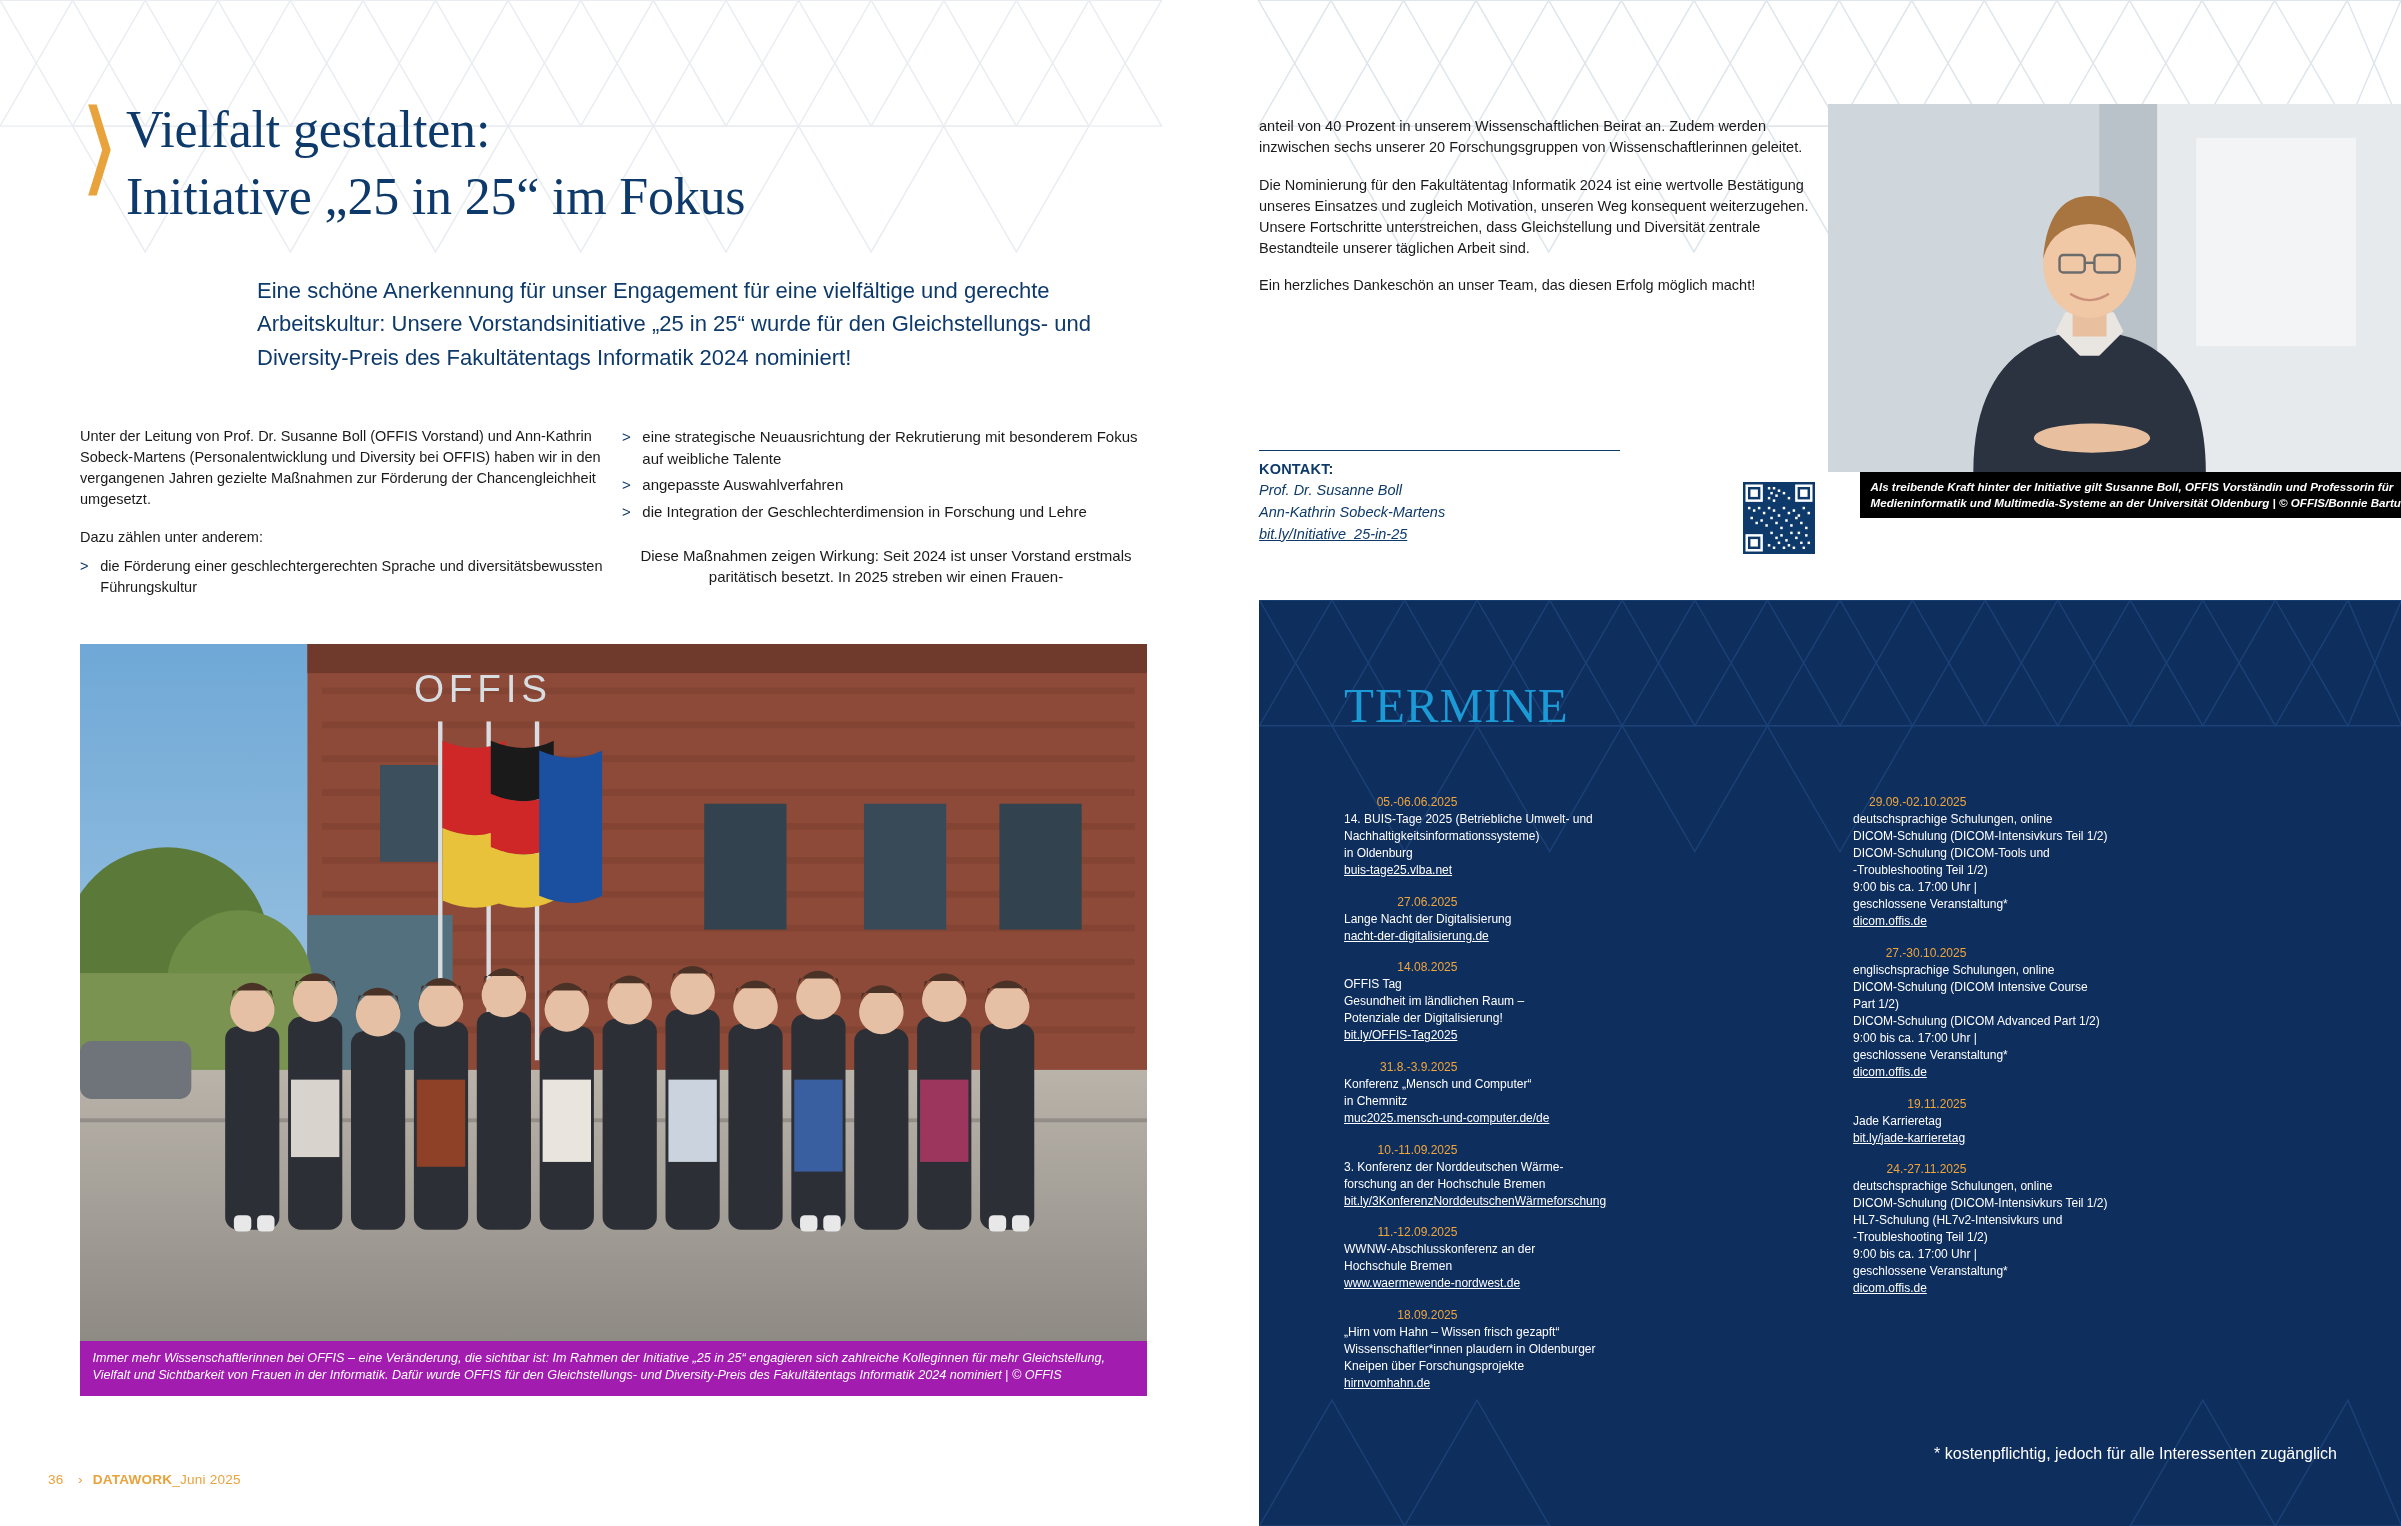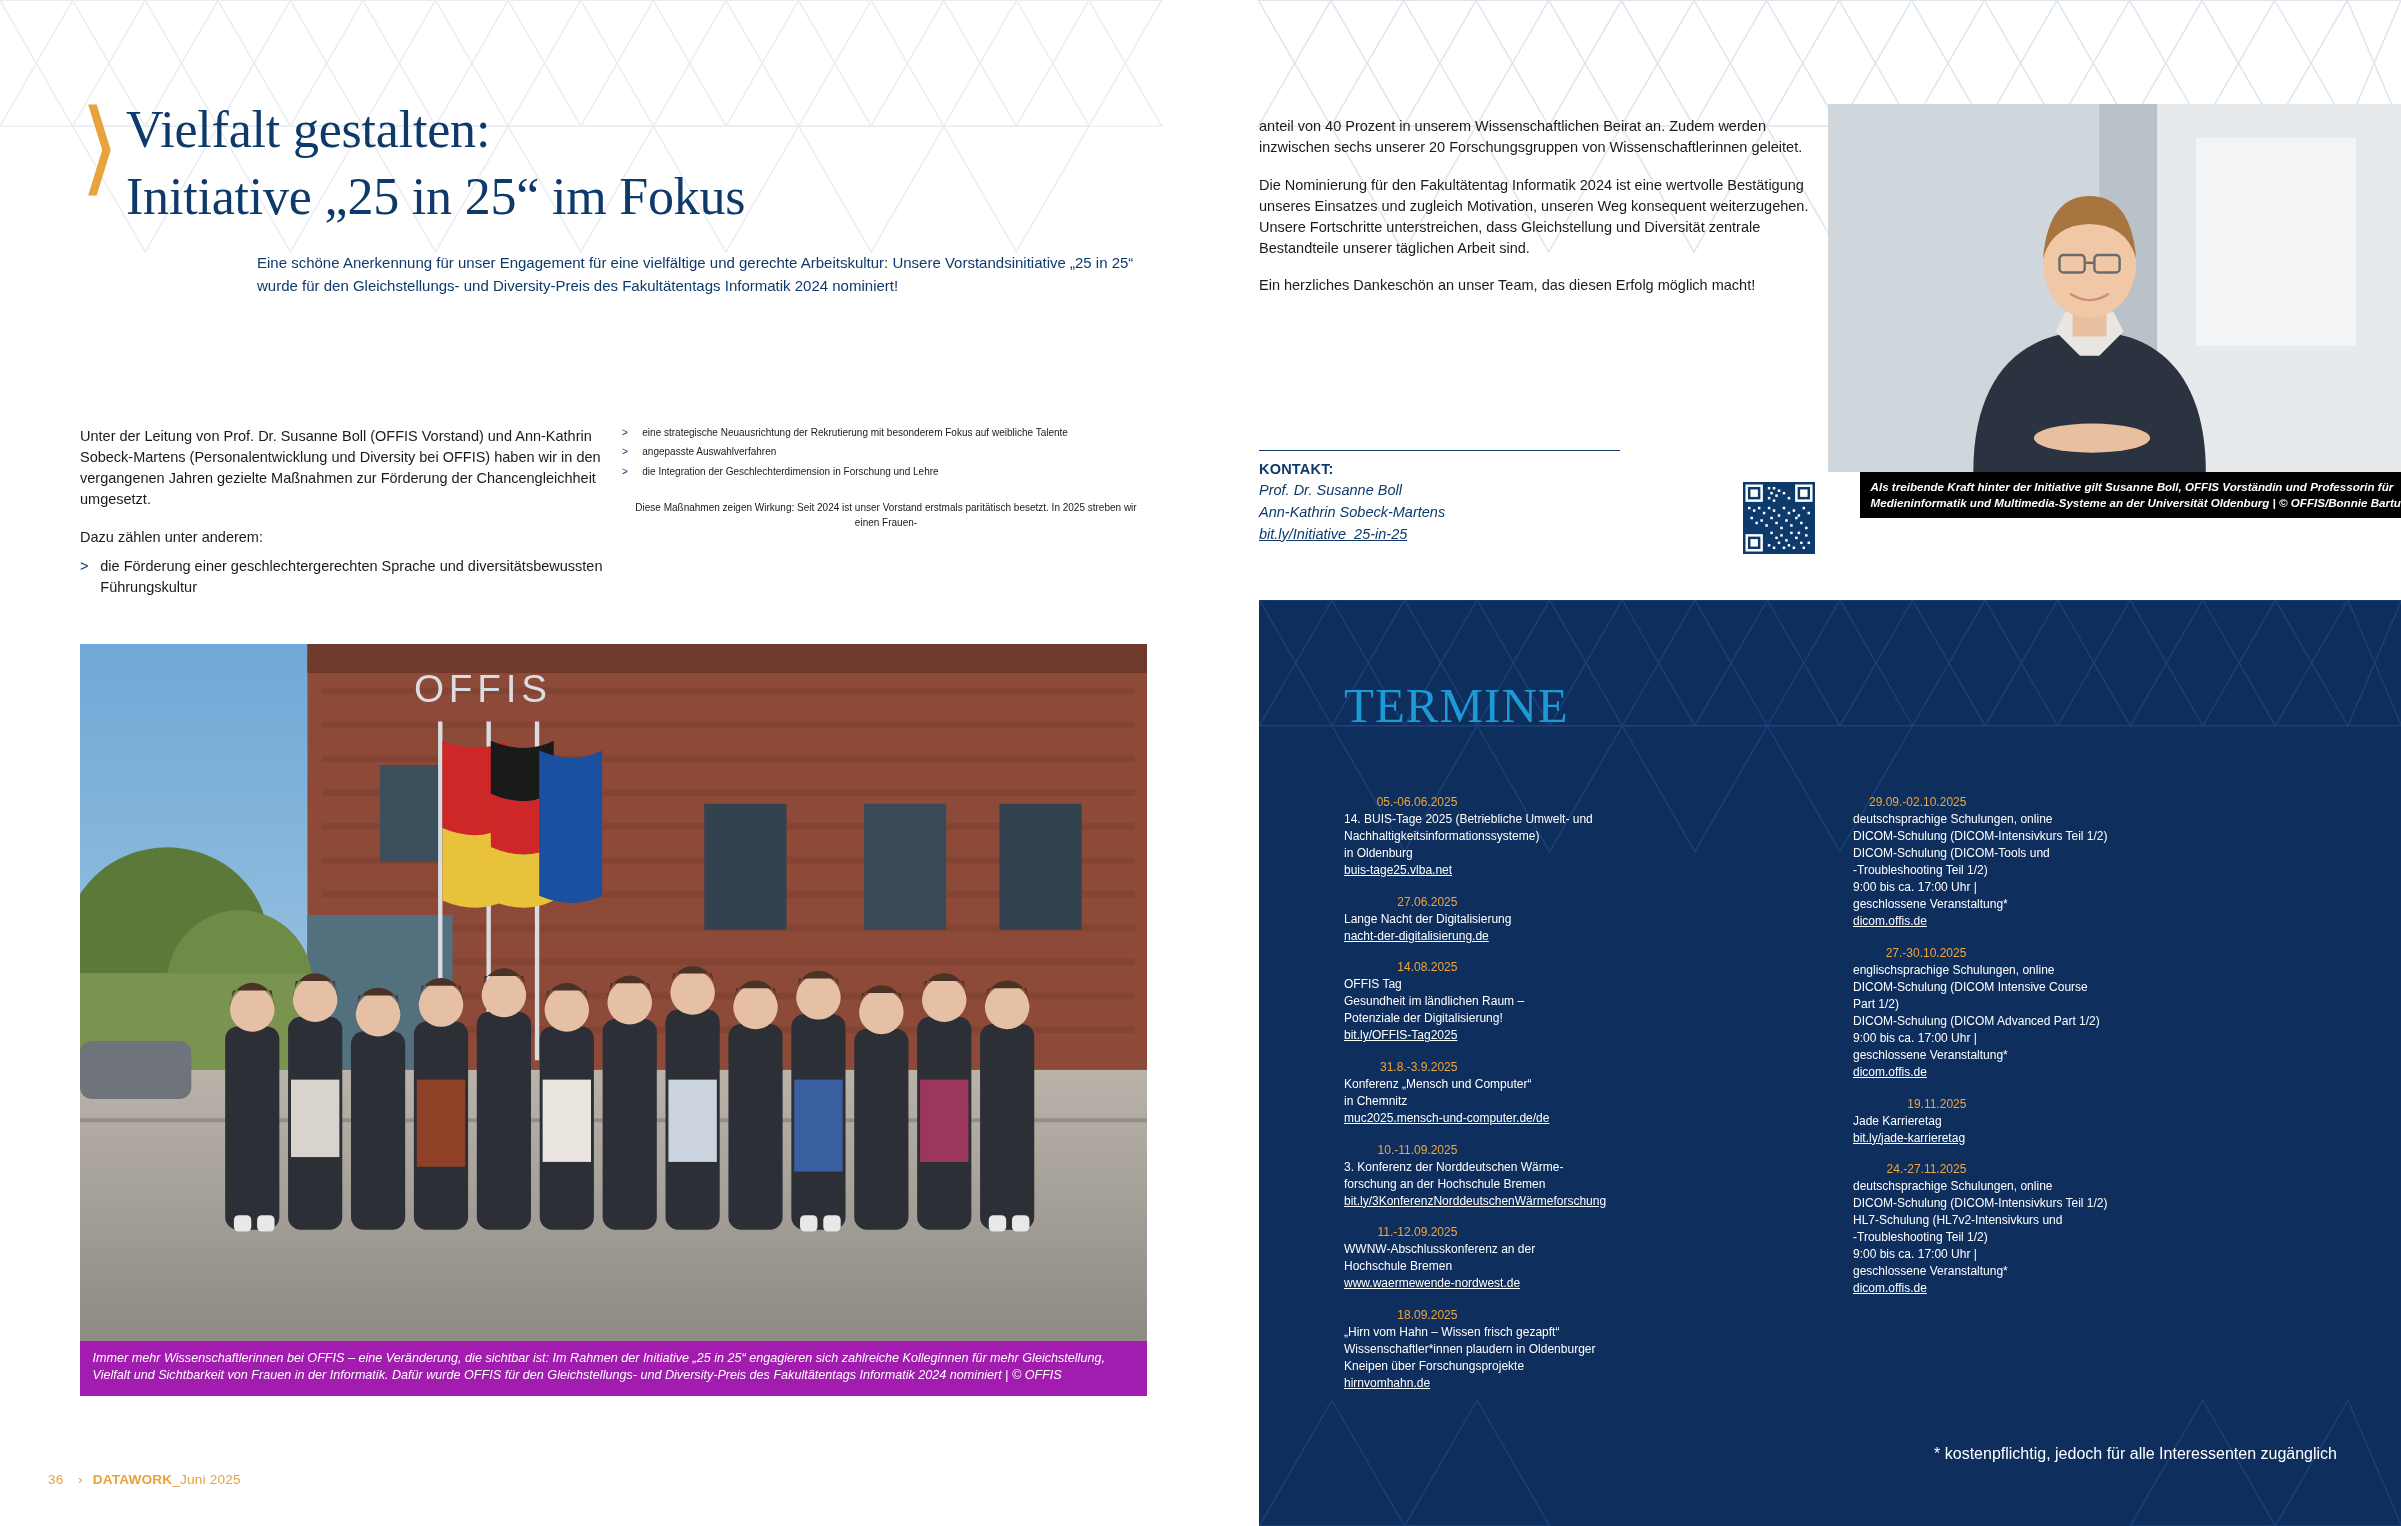--- a/index.html
+++ b/index.html
@@ -56,42 +56,42 @@
     font-weight: 400;
     font-size: 52px;
     line-height: 1.28;
     color: #0E3A6B;
     letter-spacing: -0.2px;
   }
 
   .lead {
     position: absolute;
     left: 257px;
-    top: 252px;
+    top: 274px;
     width: 891px;
-    font-size: 15px;
+    font-size: 22px;
     line-height: 1.52;
     color: #0E3A6B;
   }
 
   .col-left {
     position: absolute;
     left: 80px;
     top: 426px;
     width: 528px;
     font-size: 14.5px;
     line-height: 1.45;
     color: #1a1a1a;
   }
   .col-right {
     position: absolute;
     left: 622px;
     top: 426px;
     width: 528px;
-    font-size: 10px;
+    font-size: 15px;
     line-height: 1.45;
     color: #1a1a1a;
   }
   .para { margin: 0 0 16.5px 0; }
   .bullet-list { margin: 0; padding: 0; list-style: none; }
   .bullet-list li {
     position: relative;
     padding-left: 20.3px;
     margin-bottom: 4.8px;
     line-height: 1.45;

